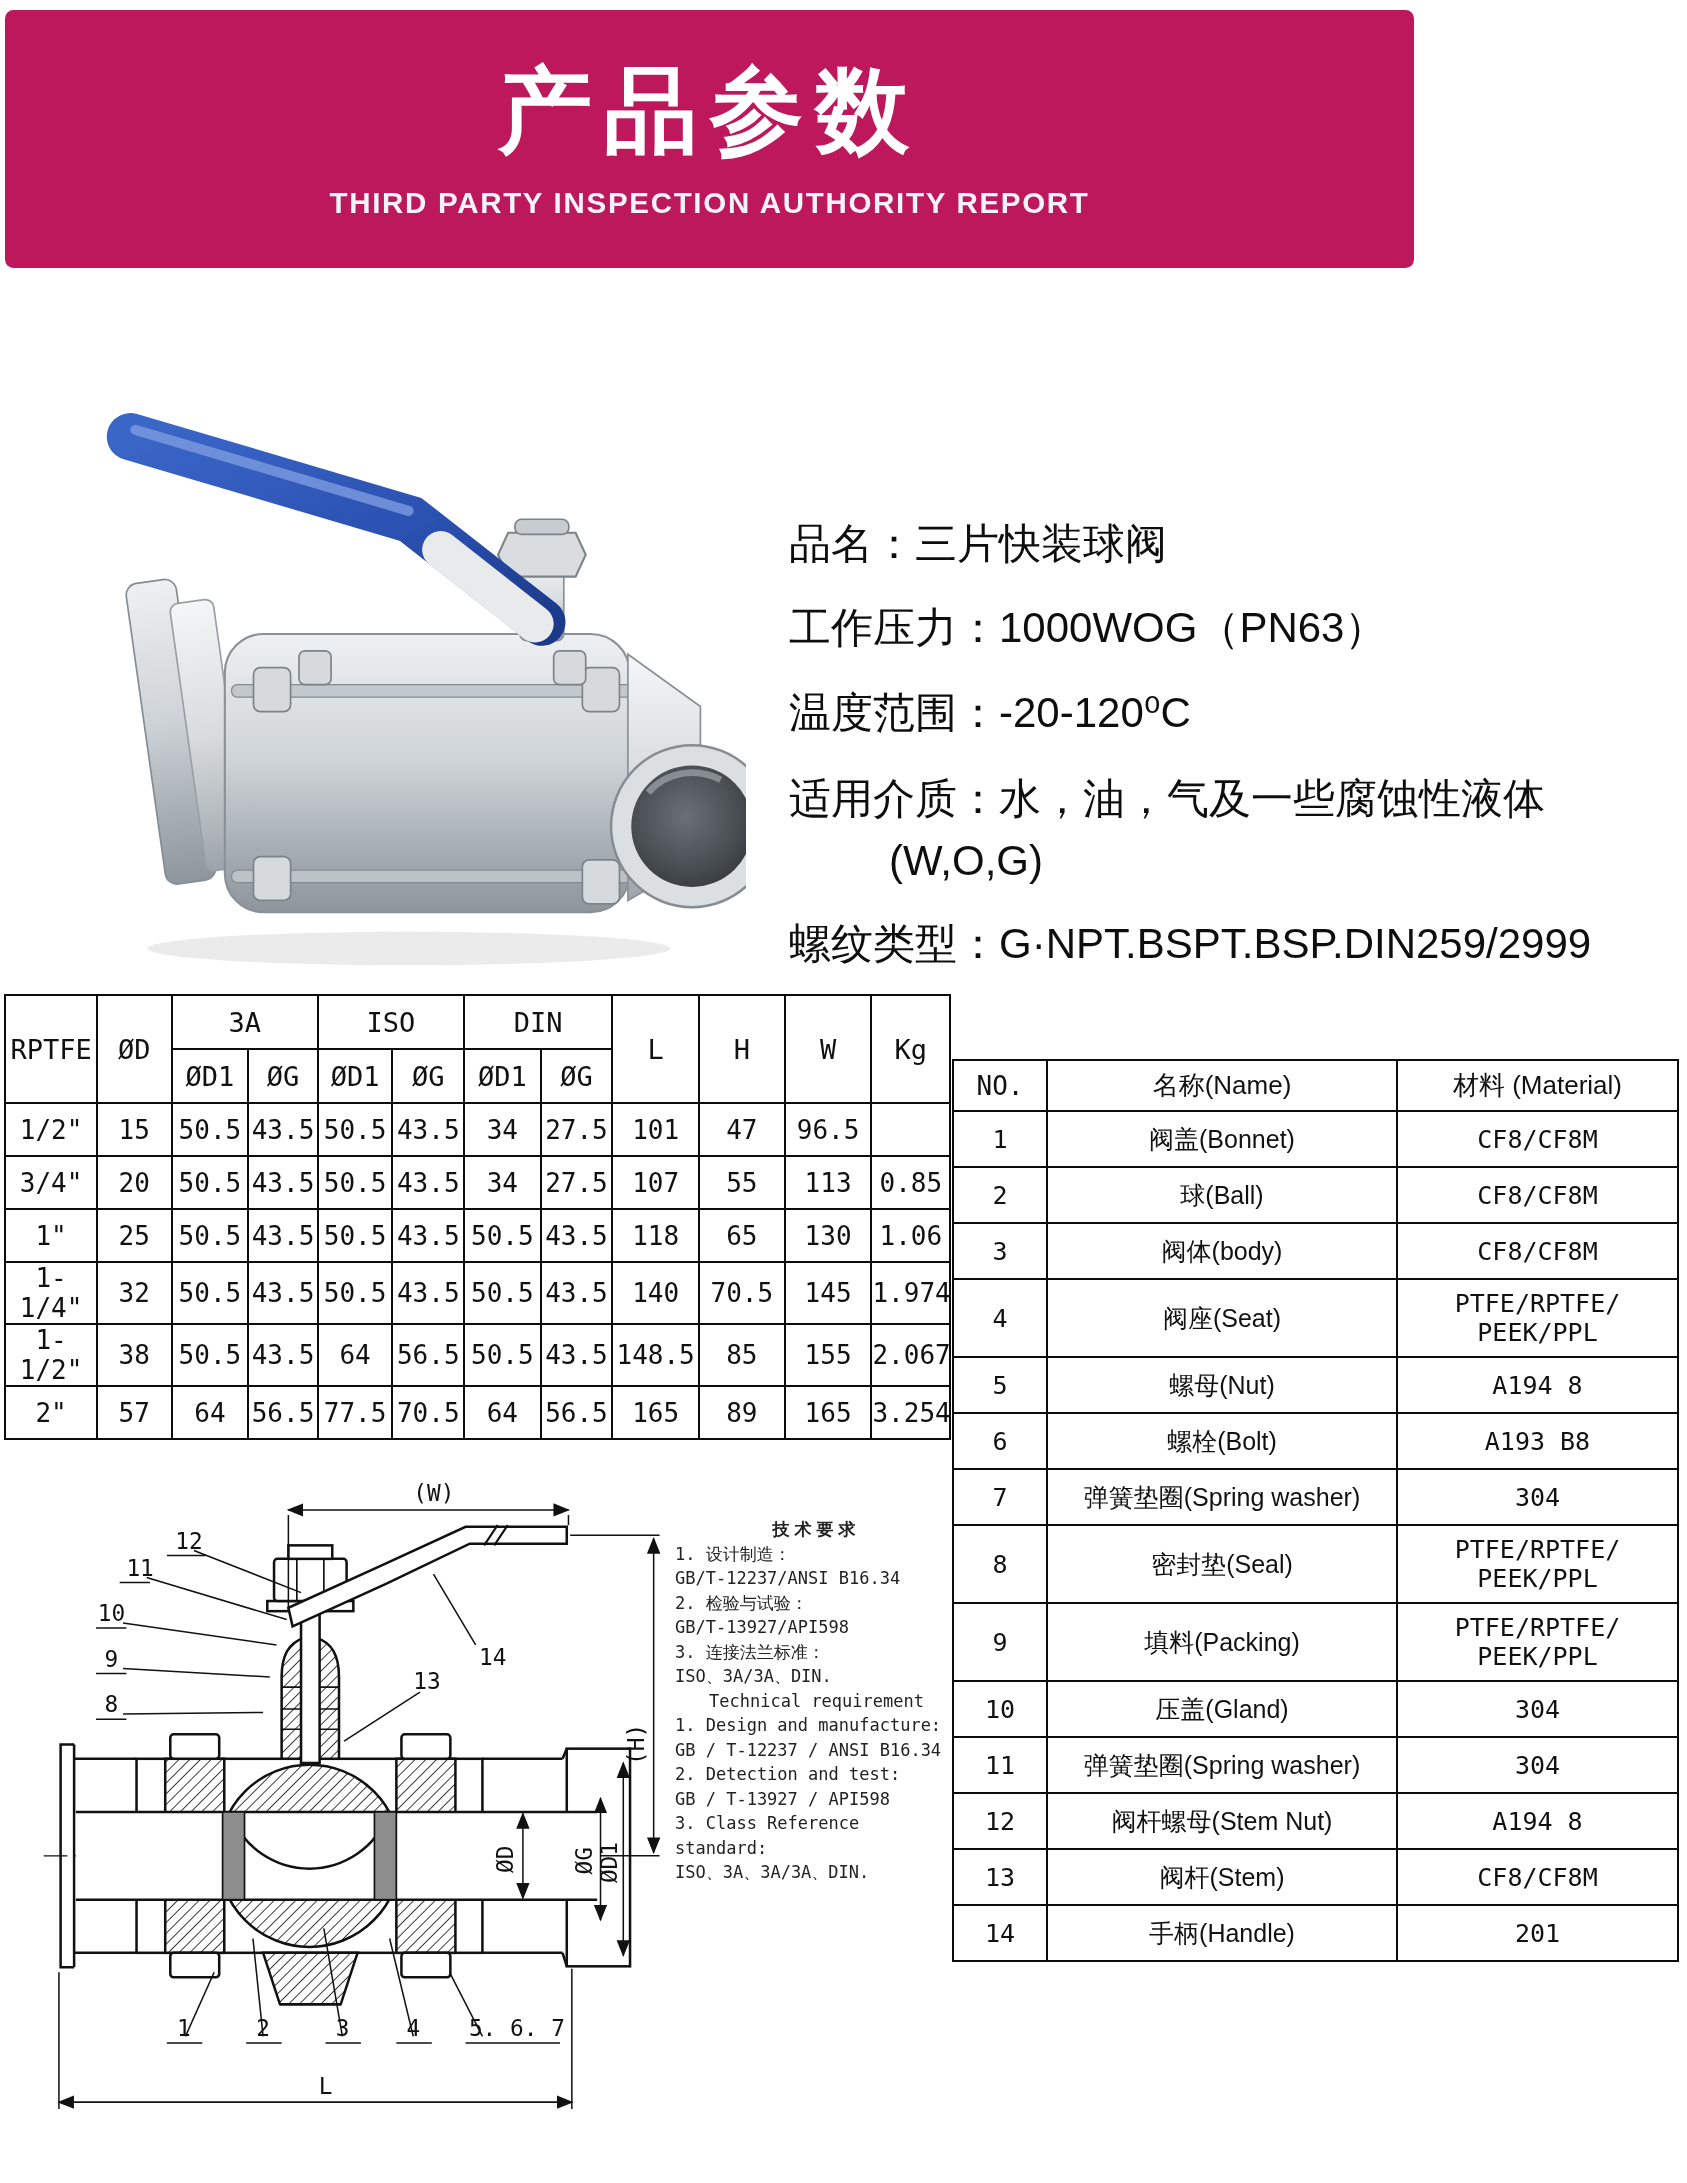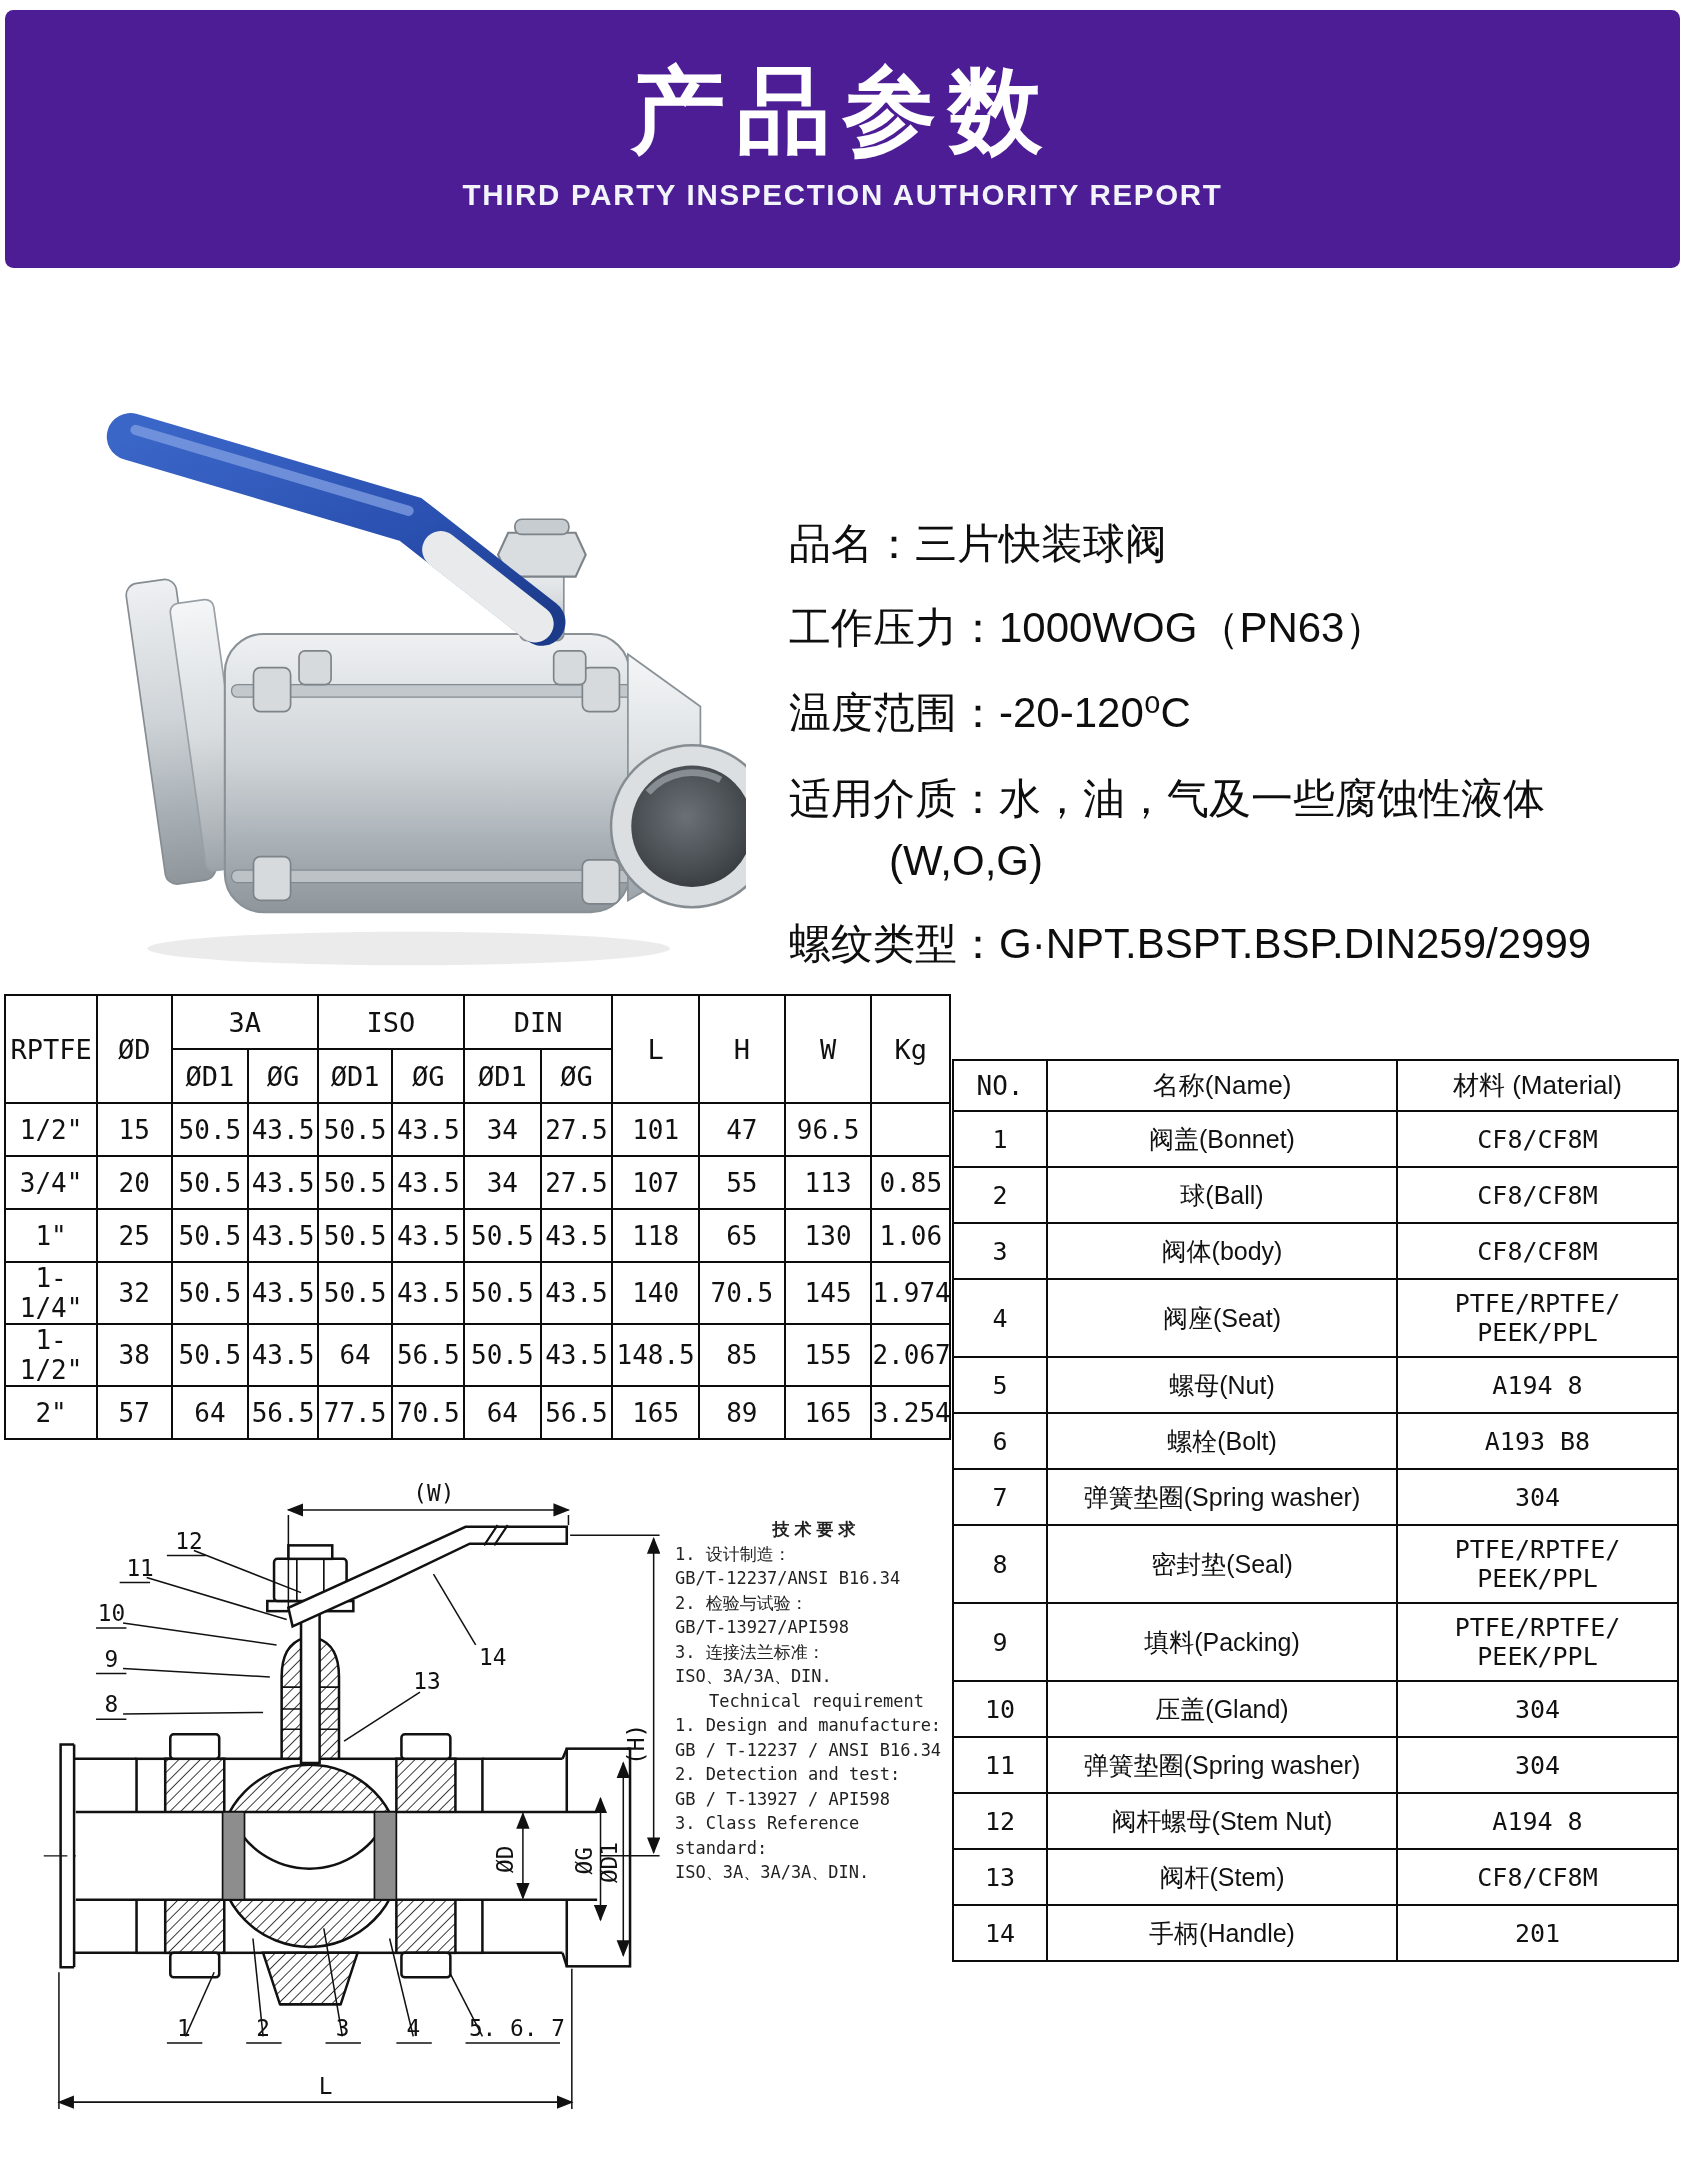--- a/index.html
+++ b/index.html
@@ -1,24 +1,24 @@
 <!DOCTYPE html>
 <html style="font-size:13.5px"><head>
 <meta charset="utf-8">
 <style>
   html,body{margin:0;padding:0;background:#ffffff;}
   .page{position:relative;width:1687px;height:2183px;background:#ffffff;overflow:hidden;
         font-family:"Liberation Sans","DejaVu Sans",sans-serif;color:#111;}
 
   
-  .header{position:absolute;left:5px;top:10px;width:1675px;height:258px;
-          background:#4c1d95;border-radius:8.4px;}
+  .header{position:absolute;left:5px;top:10px;width:1409px;height:258px;
+          background:#be185d;border-radius:8.4px;}
   .header-title{margin:0;padding-top:49px;text-align:center;font-size:94px;line-height:1.1;
                 font-weight:700;color:#ffffff;letter-spacing:11.8px;}
-  .header-sub{margin:4px;padding-top:11.8px;text-align:center;font-size:29.5px;font-weight:700;
+  .header-sub{margin:12px;padding-top:11.8px;text-align:center;font-size:29.5px;font-weight:700;
               color:#f2f4fa;letter-spacing:1.7px;}
 
   
   .info{position:absolute;left:789px;top:506px;width:894px;font-size:42px;font-weight:500;
         color:#0e0e0e;}
   .info-line{position:absolute;left:0;white-space:nowrap;}
   .il-1{top:10px;} .il-2{top:94px;} .il-3{top:179px;} .il-4{top:265px;}
   .il-5{top:331px;left:100px;} .il-6{top:410px;}
 
   

